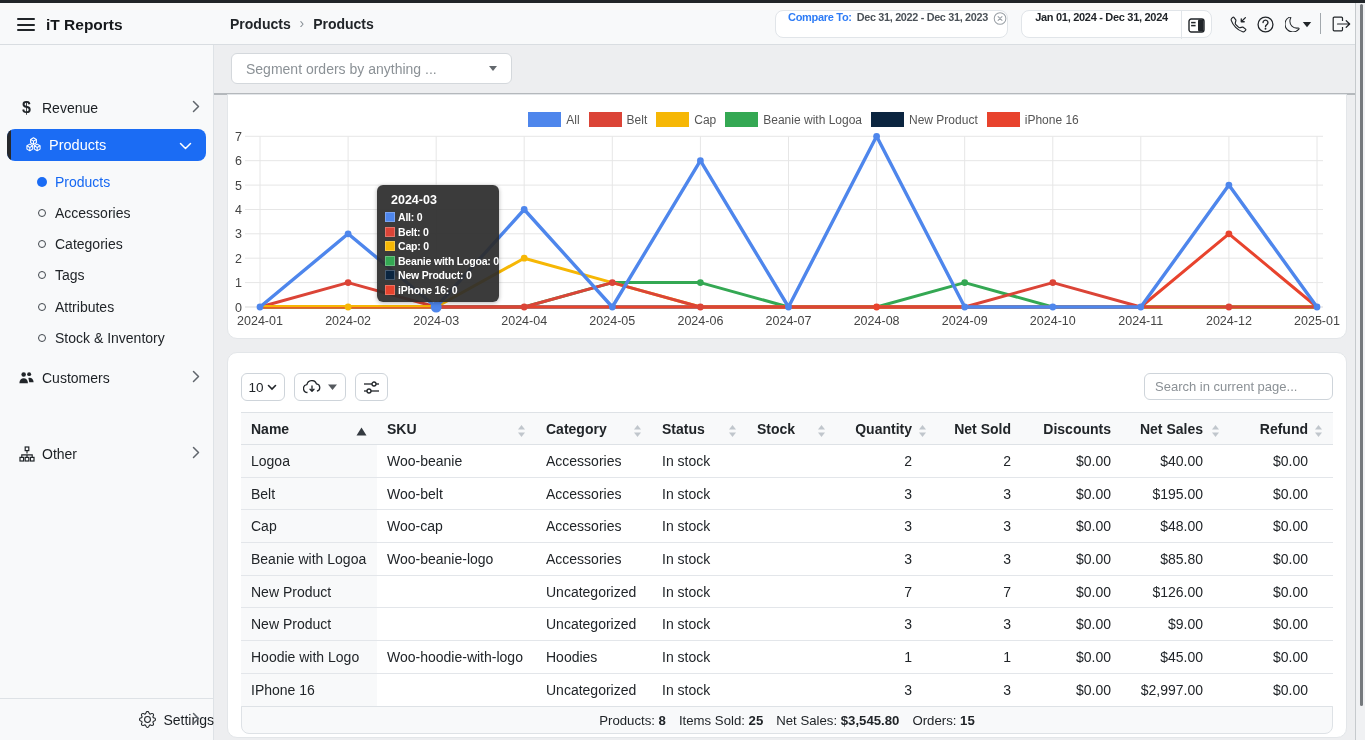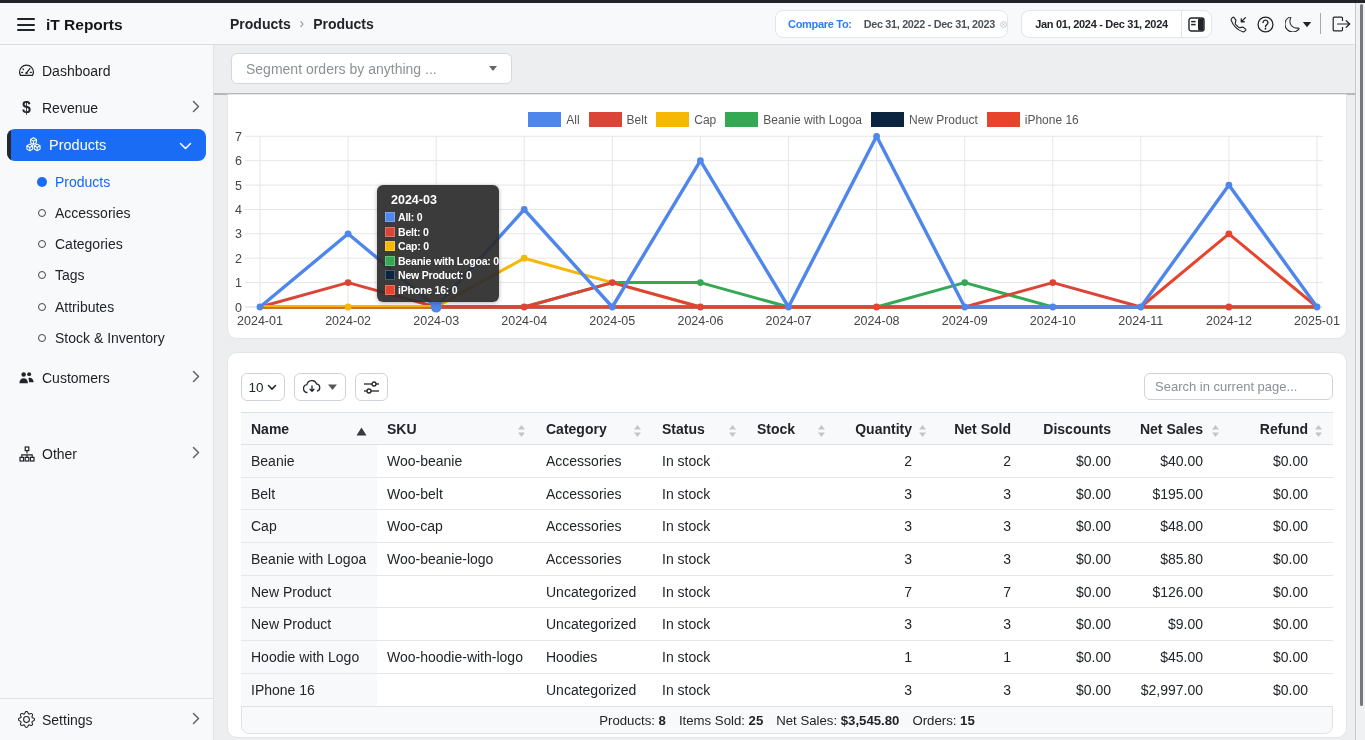--- a/index.html
+++ b/index.html
@@ -8,43 +8,43 @@
   .abs { position:absolute; }
   
   #topstrip { left:0; top:0; width:1365px; height:3px; background:#212529; }
   
   #header { left:0; top:3px; width:1365px; height:42px; background:#f8f9fa; border-bottom:1px solid #d9dde1; }
   #burger { left:17px; top:18px; width:18px; height:13px; }
   #burger div { height:2px; background:#212529; border-radius:1px; margin-bottom:3.5px; }
   #logo { left:46px; top:16px; font-size:15.5px; font-weight:700; color:#15181b; }
   #crumb { left:230px; top:16px; font-size:14px; font-weight:700; color:#212529; }
   #crumb .sep { color:#8a9197; font-weight:400; padding:0 5px; position:relative; top:-1px; }
-  .hbox { background:#fff; border:1px solid #e1e5e9; border-radius:8px; display:flex; align-items:center; }
+  .hbox { background:#fff; border:1px solid #e1e5e9; border-radius:8px; display:flex; align-items:flex-start; }
   #cmpchip { left:775px; top:10px; width:233px; height:28px; font-size:10.8px; letter-spacing:-0.3px; white-space:nowrap; }
   #cmpchip .b { color:#2e7cf6; font-weight:700; margin-left:12px; font-size:11px; }
-  #cmpchip .d { color:#4a5157; font-weight:600; margin-left:12px; font-size:10.8px; }
+  #cmpchip .d { color:#4a5157; font-weight:600; margin-left:5px; font-size:10.8px; }
   #datebox { left:1021px; top:10px; width:191px; height:28px; font-size:11px; letter-spacing:-0.3px; font-weight:700; color:#212529; white-space:nowrap; }
   #datebox .txt { flex:1; text-align:center; }
   #datebox .ic { width:30px; height:28px; border-left:1px solid #e1e5e9; display:flex; align-items:center; justify-content:center; }
   .hicon { top:16px; }
   
   #sidebar { left:0; top:45px; width:214px; height:695px; background:#f8f9fa; border-right:1px solid #dee2e6; }
   .sitem { position:absolute; left:0; width:214px; height:30px; display:flex; align-items:center; font-size:14px; color:#1b1f23; }
   .sitem .ico { width:17px; height:17px; margin-left:18px; display:flex; align-items:center; justify-content:center; }
   .sitem .lbl { margin-left:7px; }
   .sitem .chev { position:absolute; right:14px; }
   #pill { left:7px; top:129px; width:199px; height:32px; background:#1b6cf4; border-radius:8px; overflow:hidden; }
   #pillcap { position:absolute; left:0; top:0; width:4px; height:32px; background:#26282b; }
   #pill .inner { position:absolute; left:0; top:0; width:199px; height:32px; display:flex; align-items:center; color:#fff; font-size:14.5px; font-weight:400; }
   .sub { position:absolute; left:0; width:214px; height:30px; display:flex; align-items:center; font-size:14px; color:#212529; }
   .sub .mark { width:10px; height:10px; margin-left:37px; display:flex; align-items:center; justify-content:center; }
   .sub .lbl { margin-left:8px; }
   .dot { width:10px; height:10px; border-radius:50%; background:#1b6cf4; }
   .ring { width:8px; height:8px; border-radius:50%; border:1.5px solid #41474d; }
-  #settings { border-top:1px solid #dee2e6; }
+  #settings { border-top:1px solid #dee2e6;justify-content:flex-end; }
   
   #divider { left:214px; top:93px; width:1141px; height:1.5px; background:#b4b8bc; }
   #seginput { left:231px; top:53px; width:281px; height:31px; background:#fff; border:1px solid #d4d8dc; border-radius:6px; display:flex; align-items:center; }
   #seginput .ph { color:#8b9196; font-size:14px; margin-left:14px; flex:1; }
   #seginput .car { margin-right:14px; width:0; height:0; border-left:4.5px solid transparent; border-right:4.5px solid transparent; border-top:5.5px solid #63686d; }
   .card { position:absolute; background:#fff; border:1px solid #e3e6e9; border-radius:10px; }
   #chartcard { left:227px; top:94px; width:1120px; height:245px; border-radius:0 0 10px 10px; }
   #tablecard { left:227px; top:352px; width:1120px; height:386px; }
   
   #sbtrack { left:1355px; top:3px; width:10px; height:737px; background:#f0f1f3; border-left:1px solid #c6cacd; }
@@ -122,31 +122,20 @@
   </svg>
 <svg class="abs" style="left:1302px;top:21px" width="10" height="7" viewBox="0 0 10 7">
     <path d="M0.8 1 h8.4 L5 6.2 Z" fill="#212529"></path>
   </svg>
 <div class="abs" style="left:1320px;top:13px;width:1px;height:21px;background:#a2a8ad"></div>
 <svg class="abs hicon" style="left:1332px" width="19" height="16" viewBox="0 0 19 16">
     <path d="M10.5 5 V2.2 a1 1 0 0 0 -1 -1 H2.2 a1 1 0 0 0 -1 1 v11.6 a1 1 0 0 0 1 1 h7.3 a1 1 0 0 0 1 -1 V11" fill="none" stroke="#212529" stroke-width="1.2"></path>
     <path d="M5.5 8 h12 M14.2 4.7 L17.7 8 l-3.5 3.3" fill="none" stroke="#212529" stroke-width="1.2" stroke-linecap="round" stroke-linejoin="round"></path>
   </svg>
 <div class="abs" id="sidebar">
-  <div class="sitem" style="top:11px">
-    <span class="ico">
-        <svg width="17" height="17" viewBox="0 0 16 16">
-          <path d="M8 2 a6.5 6.5 0 0 1 6.5 6.5 c0 1.2-.3 2.3-.9 3.2 l-11.2 0 A6.47 6.47 0 0 1 1.5 8.5 6.5 6.5 0 0 1 8 2 Z" fill="none" stroke="#212529" stroke-width="1.2"></path>
-          <path d="M8 9.2 L11.2 5.2" stroke="#212529" stroke-width="1.2" stroke-linecap="round"></path>
-          <circle cx="8" cy="9.5" r="1.1" fill="#212529"></circle>
-          <path d="M3.4 8.8 h1 M12.6 8.8 h-1 M4.6 5.6 l.7.6" stroke="#212529" stroke-width="1.1" stroke-linecap="round"></path>
-        </svg>
-      </span>
-    <span class="lbl">Dashboard</span>
-  </div>
   <div class="sitem" style="top:48px">
     <span class="ico" style="font-size:16px;font-weight:700;color:#212529">$</span>
     <span class="lbl">Revenue</span>
     <span class="chev"><svg width="8" height="13" viewBox="0 0 8 13">
           <path d="M1.5 1.5 L6.5 6.5 L1.5 11.5" fill="none" stroke="#60666c" stroke-width="1.5" stroke-linecap="round" stroke-linejoin="round"></path>
         </svg></span>
   </div>
   <div class="sub" style="top:122px;color:#1668f3;font-weight:400">
     <span class="mark">
         <span class="dot"></span>
@@ -427,21 +416,21 @@
               <path d="M4.5 13 L1 8.6 H8 Z" fill="#c0c6cc"></path>
             </svg></span></th>
         <th class="num" style="padding-right:25px;position:relative">Refund<span style="position:absolute;right:10px;top:9px"><svg class="sorticons" width="9" height="14" viewBox="0 0 9 14">
               <path d="M4.5 1 L8 5.4 H1 Z" fill="#c0c6cc"></path>
               <path d="M4.5 13 L1 8.6 H8 Z" fill="#c0c6cc"></path>
             </svg></span></th>
       </tr>
     </thead>
     <tbody>
       <tr>
-        <td class="name">Beanie</td>
+        <td class="name">Logoa</td>
         <td>Woo-beanie</td>
         <td>Accessories</td>
         <td>In stock</td>
         <td></td>
         <td class="num" style="padding-right:19px">2</td>
         <td class="num" style="padding-right:10px">2</td>
         <td class="num" style="padding-right:10px">$0.00</td>
         <td class="num" style="padding-right:21px">$40.00</td>
         <td class="num" style="padding-right:25px">$0.00</td>
       </tr>

